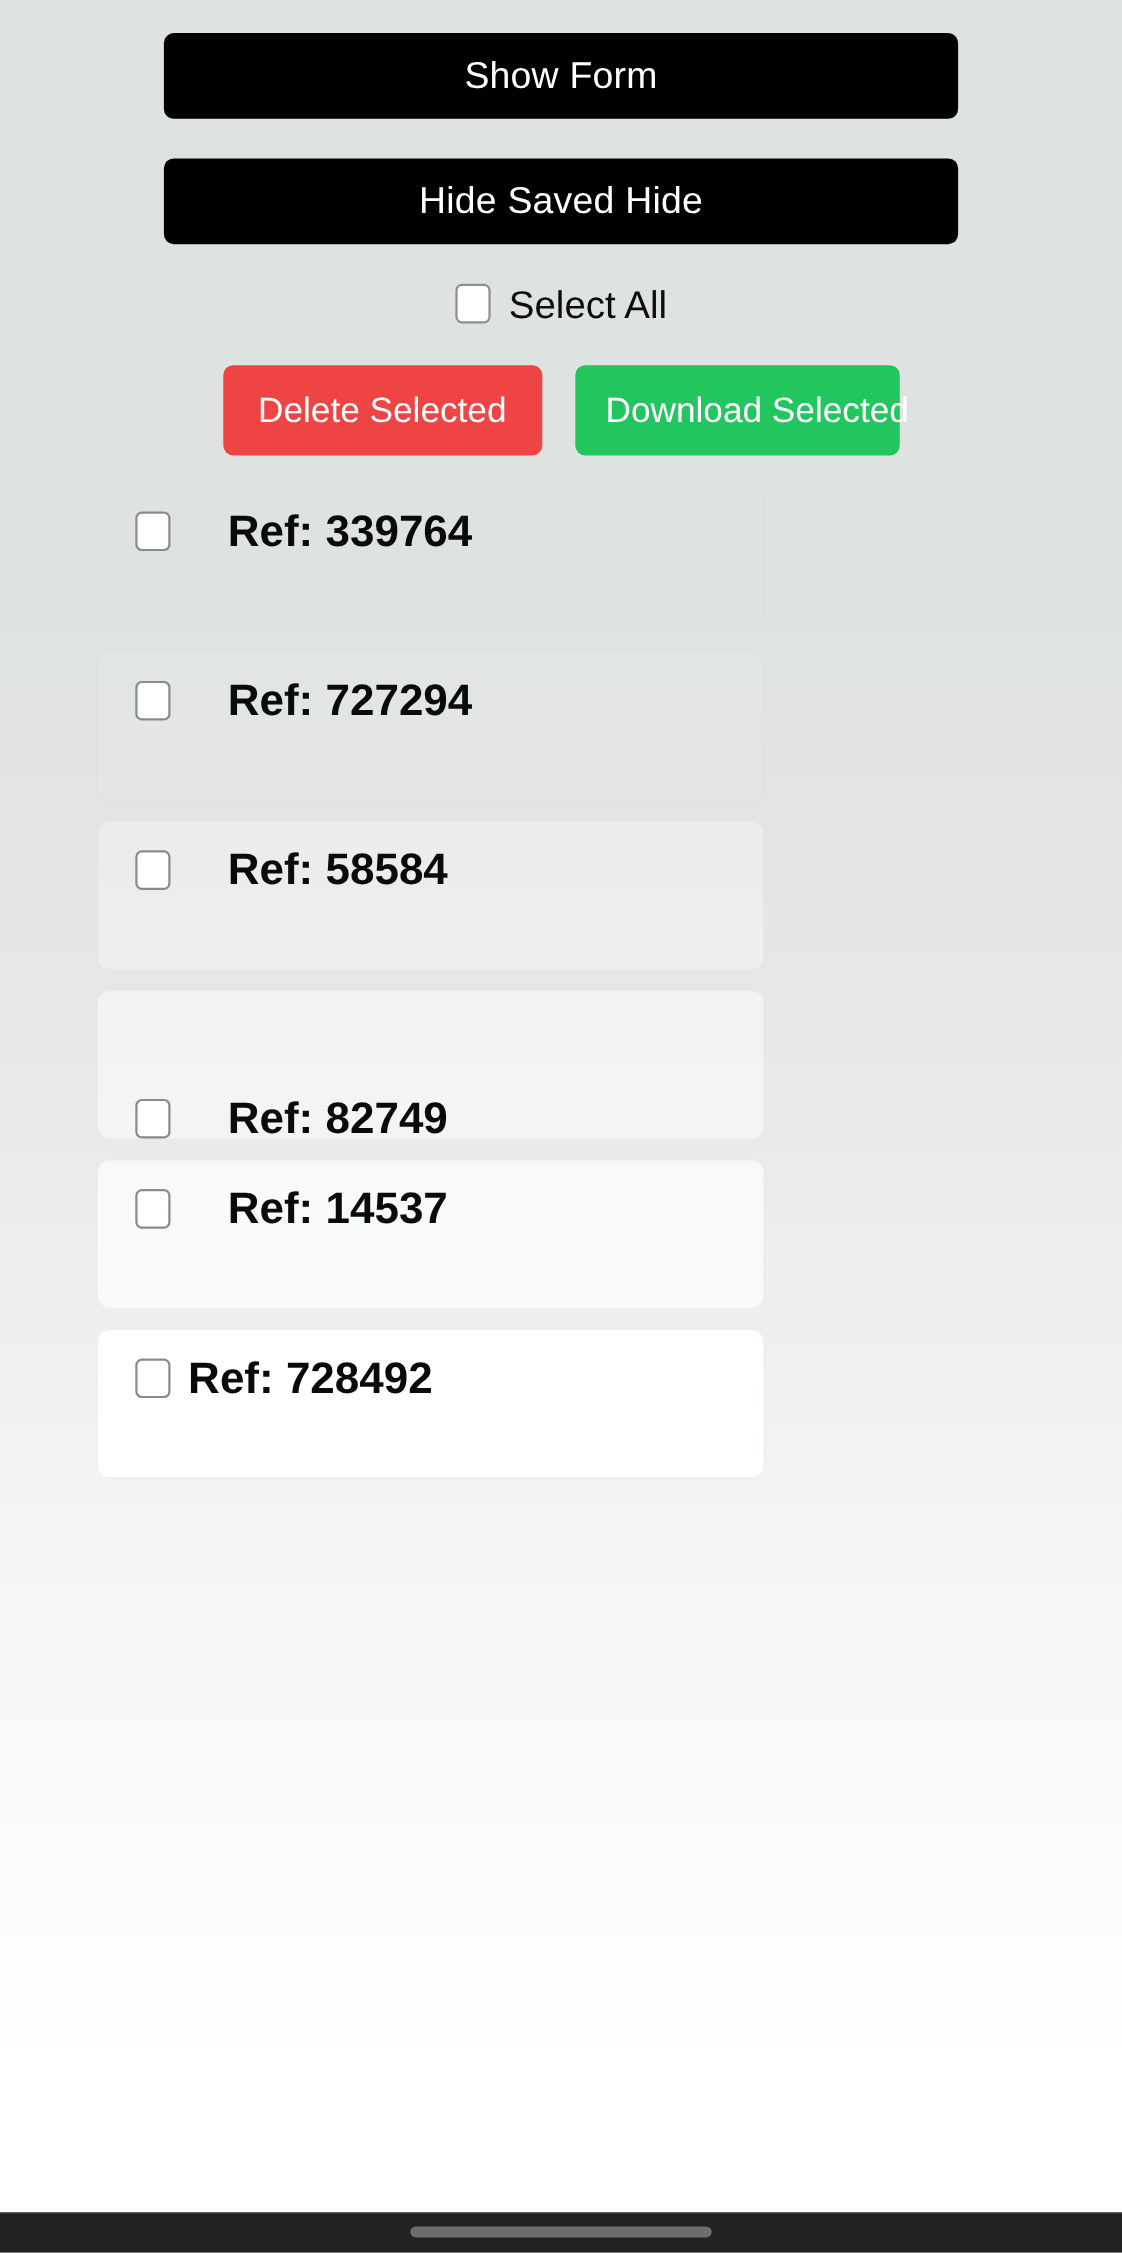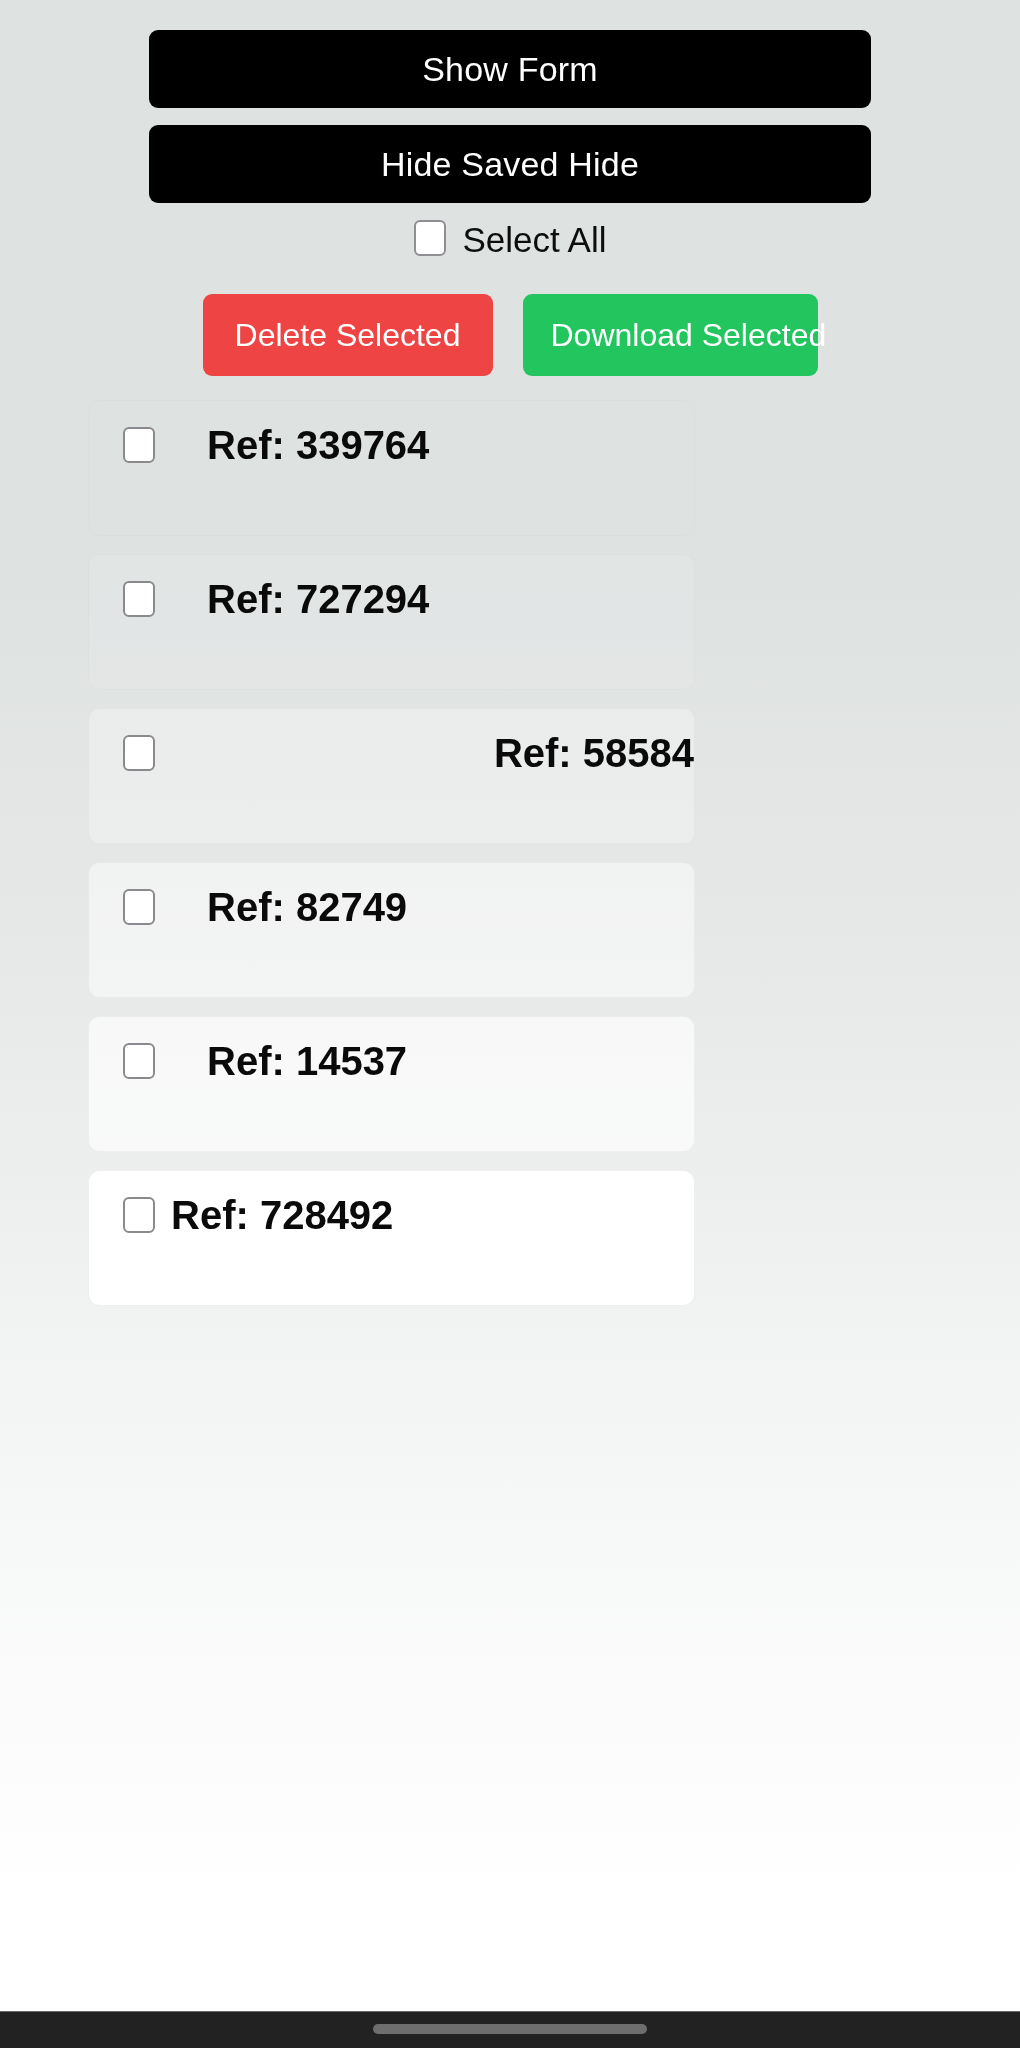--- a/index.html
+++ b/index.html
@@ -34,21 +34,21 @@
 
   
   .top-buttons {
     padding: 30px 30px 0 30px;
     box-sizing: border-box;
   }
   .blk-btn {
     display: block;
     width: 722px;
     height: 78px;
-    margin: 0 auto 17px auto;
+    margin: 0 auto 36px auto;
     background: #000000;
     color: #ffffff;
     border: none;
     border-radius: 9px;
     font-size: 34px;
     font-family: "Liberation Sans", sans-serif;
     letter-spacing: 0.2px;
     cursor: pointer;
     line-height: 78px;
     text-align: center;
@@ -127,22 +127,22 @@
     align-items: flex-start;
     padding-top: 26px;
     padding-left: 34px;
     gap: 52px;
     background: rgba(255,255,255,0.0);
     border: 1px solid rgba(0,0,0,0.0);
   }
   
   .form-card.c0 { background: rgba(255,255,255,0.00); border-color: rgba(0,0,0,0.016); }
   .form-card.c1 { background: rgba(255,255,255,0.10); border-color: rgba(0,0,0,0.022); }
-  .form-card.c2 { background: rgba(255,255,255,0.30); border-color: rgba(0,0,0,0.030); justify-content: space-between; }
-  .form-card.c3 { background: rgba(255,255,255,0.48); border-color: rgba(0,0,0,0.038); }
+  .form-card.c2 { background: rgba(255,255,255,0.30); border-color: rgba(0,0,0,0.030); }
+  .form-card.c3 { background: rgba(255,255,255,0.48); border-color: rgba(0,0,0,0.038); align-items: flex-end; }
   .form-card.c4 { background: rgba(255,255,255,0.66); border-color: rgba(0,0,0,0.046); }
   .form-card.c5 { background: rgba(255,255,255,0.82); border-color: rgba(0,0,0,0.054); }
   .form-card.c6 { background: rgba(255,255,255,0.98); border-color: rgba(0,0,0,0.062); gap: 16px; }
 
   .card-cbx {
     -webkit-appearance: none;
     appearance: none;
     width: 32px;
     height: 36px;
     border: 2px solid #8a8a8e;

